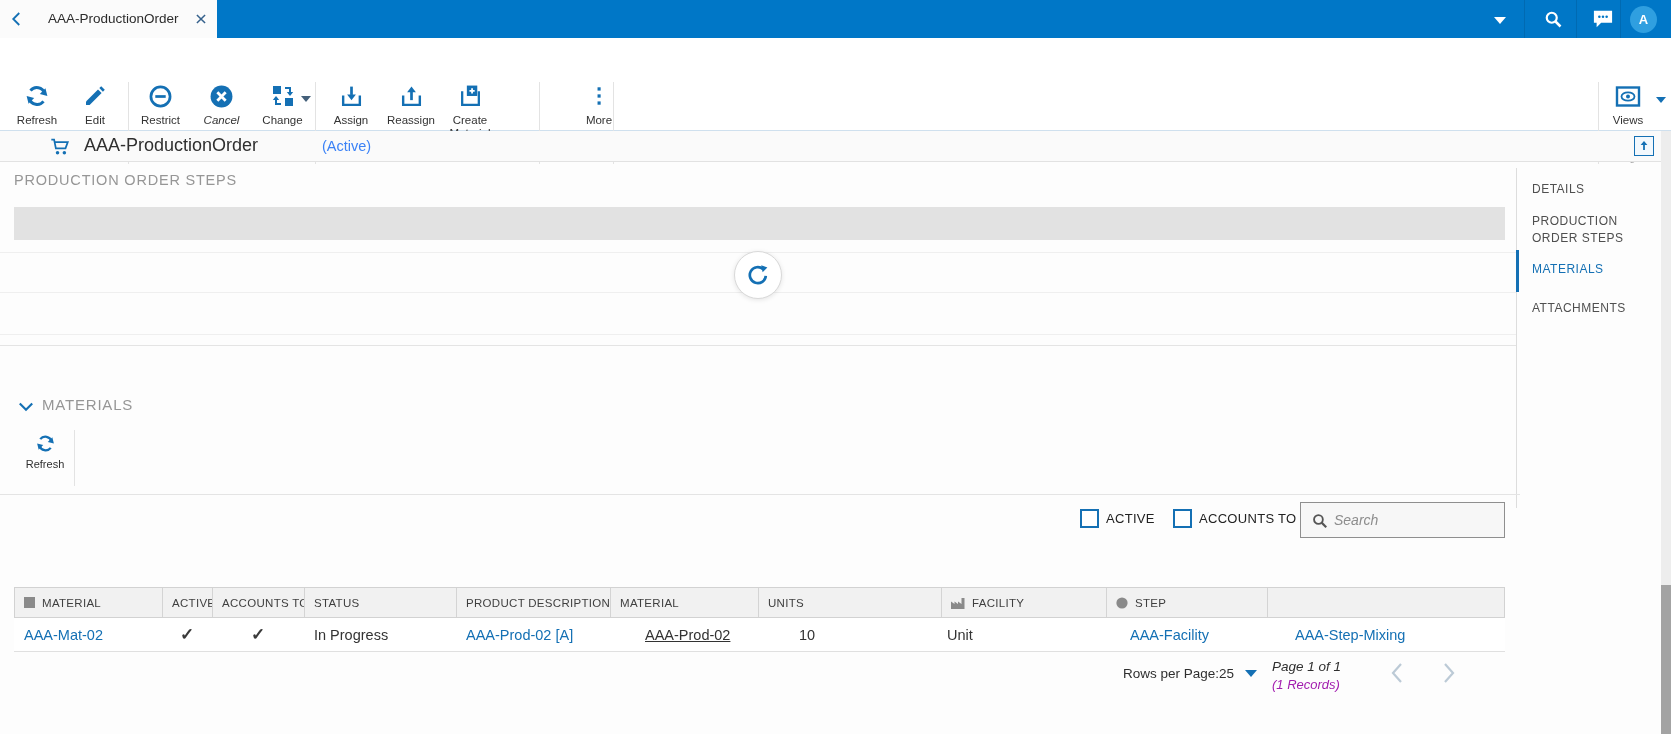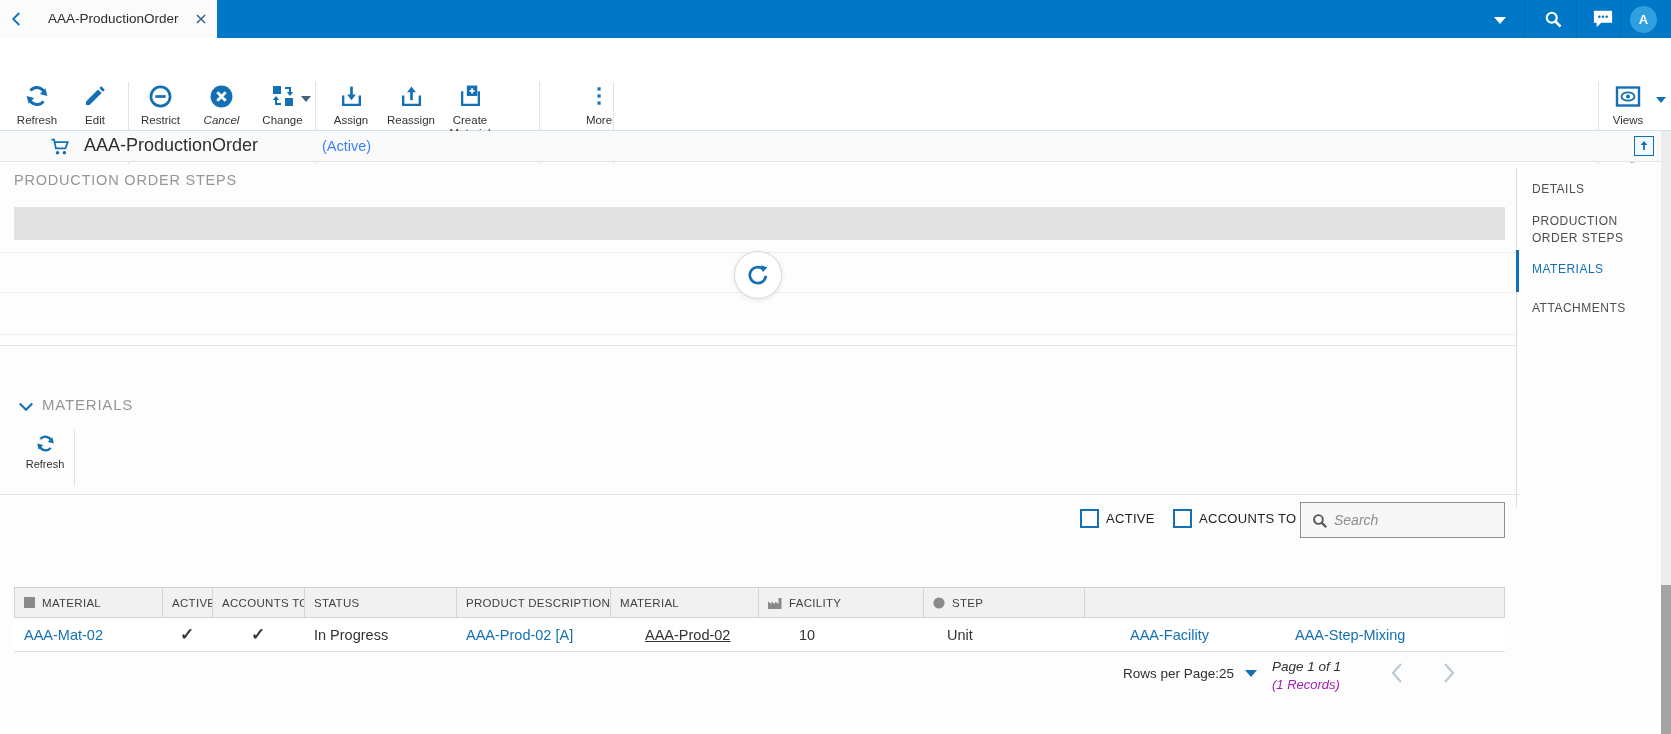--- a/index.html
+++ b/index.html
@@ -348,20 +348,23 @@
     </div>
     <div class="th" style="width:152px;">
       <span>STATUS</span>
     </div>
     <div class="th" style="width:154px;">
       <span>PRODUCT DESCRIPTION</span>
     </div>
     <div class="th" style="width:148px;">
       <span>MATERIAL</span>
     </div>
+    <div class="th" style="width:183px;">
+      <span>UNITS</span>
+    </div>
     <div class="th" style="width:165px;">
       <span class="hic">
         <svg width="14" height="12" viewBox="0 0 14 12">
             <path d="M0 12 L0 4.5 3.5 7 3.5 4.5 7 7 7 4.5 10.5 7 10.5 1 13.5 1 13.5 12 Z" fill="#8a8a8a"></path>
           </svg>
       </span>
       <span>FACILITY</span>
     </div>
     <div class="th" style="width:161px;">
       <span class="hic">

